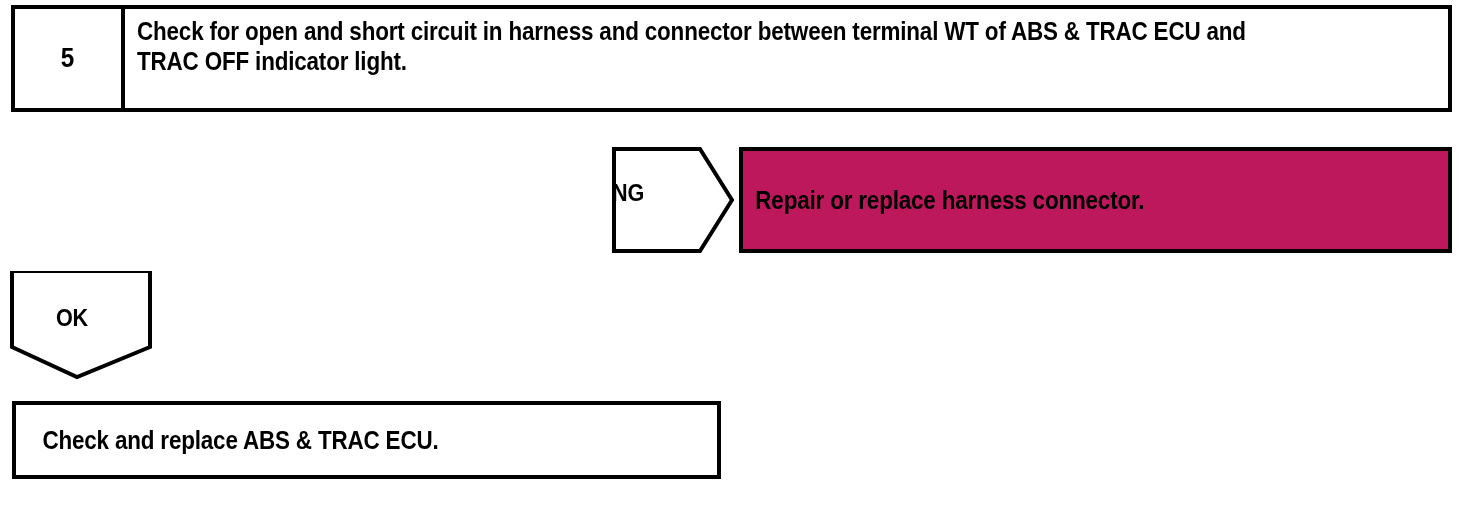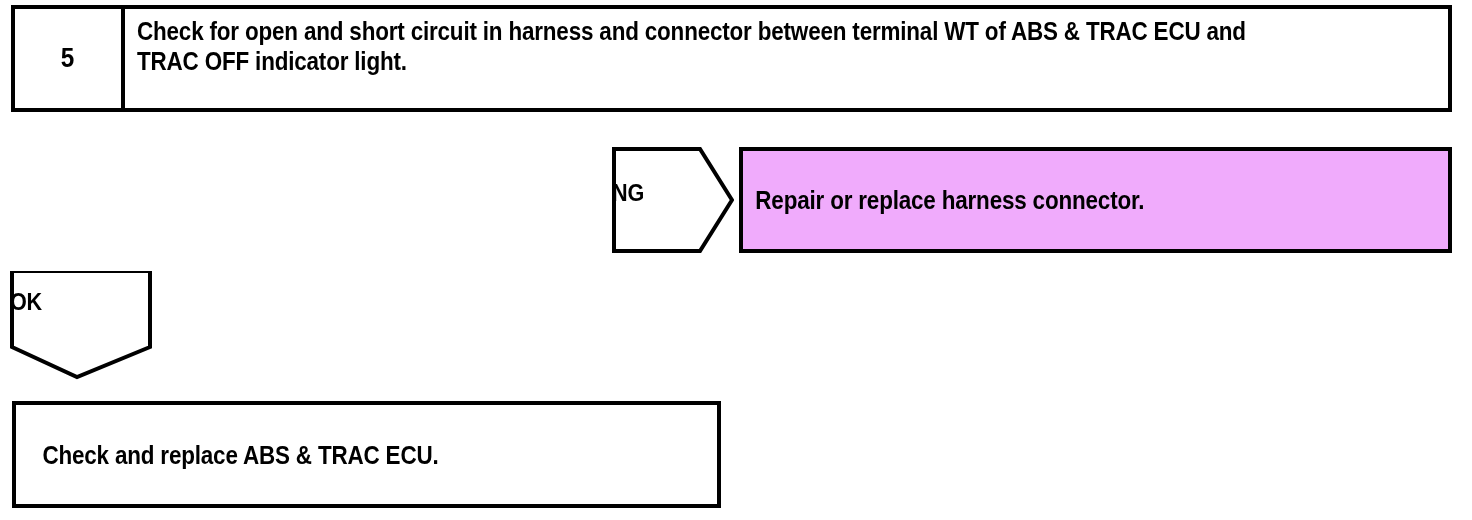--- a/index.html
+++ b/index.html
@@ -102,21 +102,21 @@
   }
 
   .ng-result-box {
     position: absolute;
     left: 739px;
     top: 147px;
     width: 713px;
     height: 106px;
     box-sizing: border-box;
     border: 4px solid #000000;
-    background: #f0abfc;
+    background: #be185d;
     display: flex;
     align-items: center;
   }
   .ng-result-text {
     font-size: 25.5px;
     line-height: 30px;
     padding-left: 14px;
   }
 
   
@@ -128,37 +128,38 @@
     height: 110px;
   }
   .ok-pentagon svg {
     display: block;
     width: 142px;
     height: 110px;
   }
   .ok-label {
     position: absolute;
     left: 10px;
-    top: 263px;
+    top: 279px;
     width: 142px;
     height: 78px;
     display: flex;
     align-items: center;
     justify-content: flex-start;
+    padding-left: 46px;
     box-sizing: border-box;
     pointer-events: none;
   }
 
   
   .final-box {
     position: absolute;
     left: 12px;
     top: 401px;
     width: 709px;
-    height: 107px;
+    height: 78px;
     box-sizing: border-box;
     border: 4px solid #000000;
     background: #ffffff;
     display: flex;
     align-items: center;
   }
   .final-text {
     font-size: 25.5px;
     line-height: 30px;
     padding-left: 30px;

